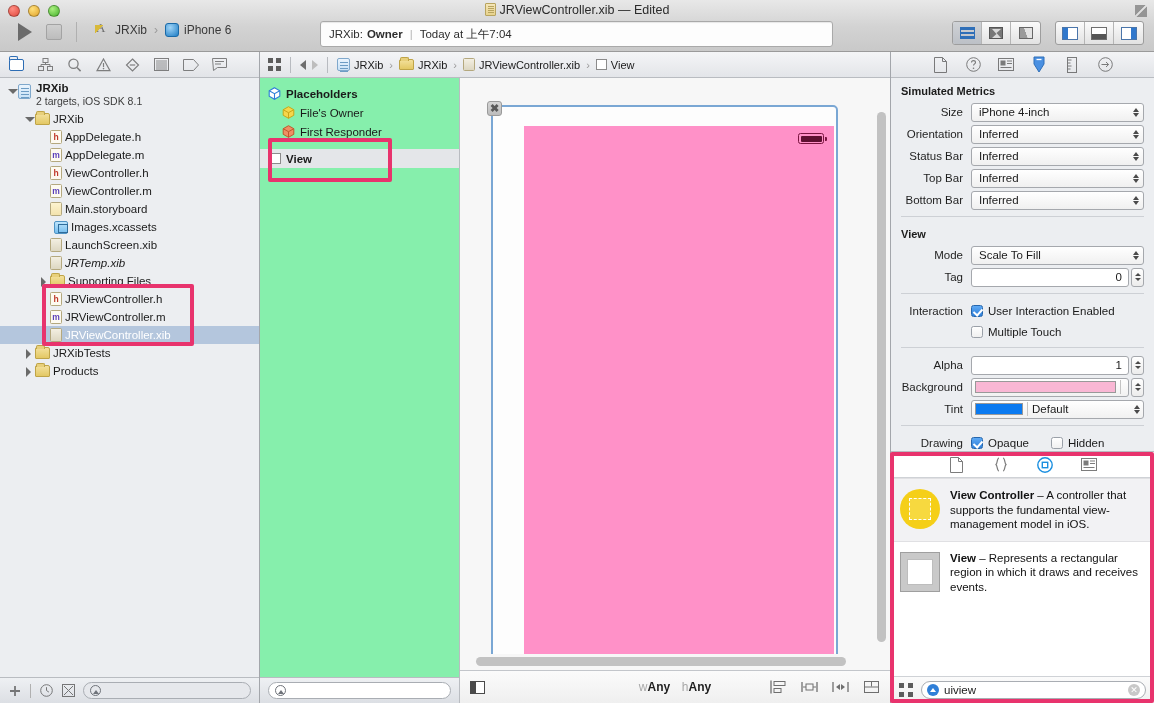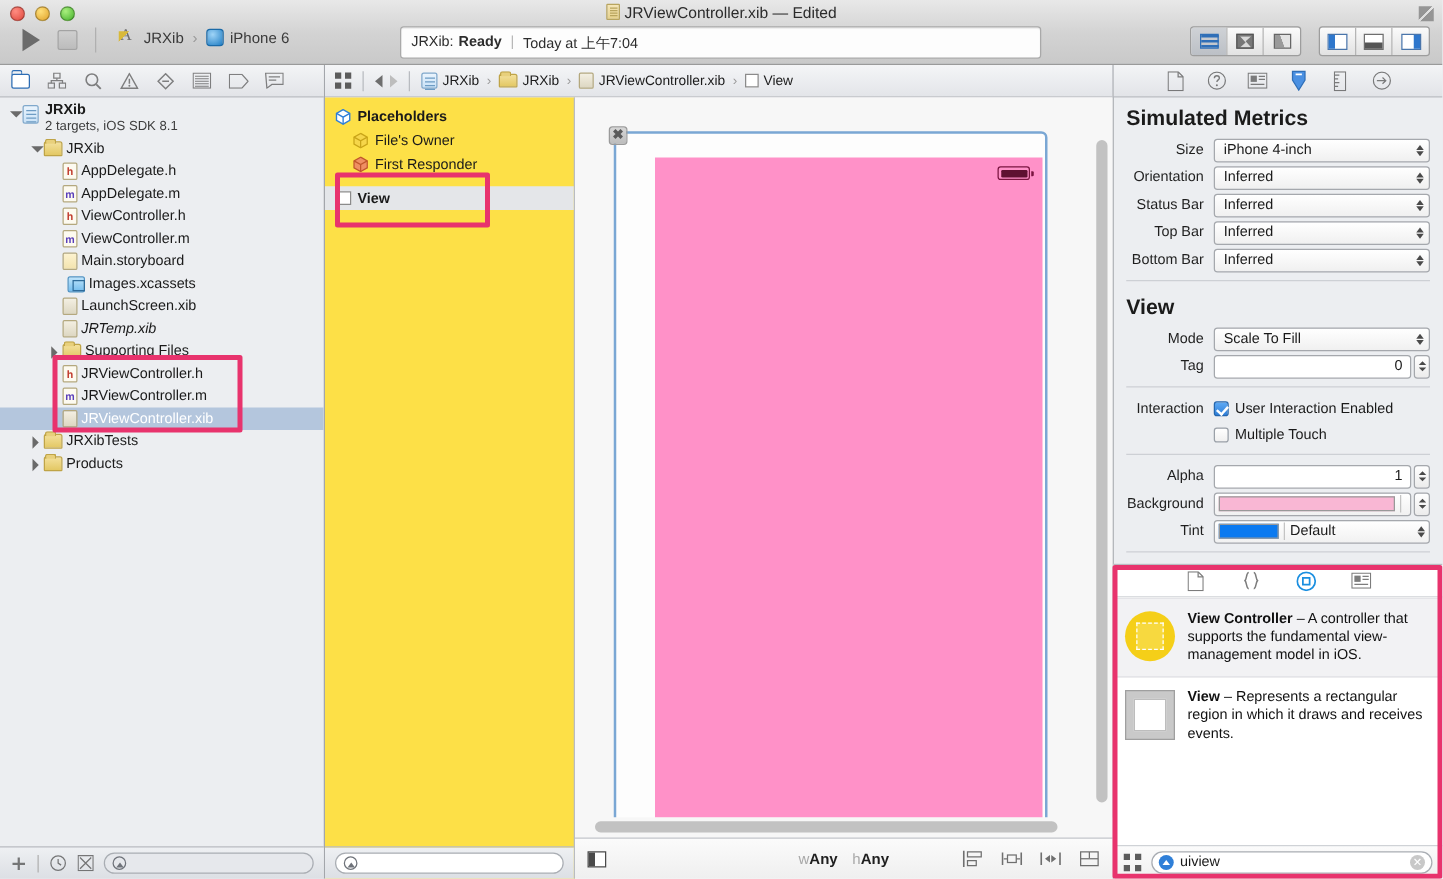--- a/index.html
+++ b/index.html
@@ -152,21 +152,21 @@
   .jb-sep{width:1px;height:16px;background:#b8bbc0;margin:0 3px;}
   .arr-l{width:0;height:0;border-right:6px solid #6e6e6e;border-top:5px solid transparent;border-bottom:5px solid transparent;}
   .arr-r{width:0;height:0;border-left:6px solid #bdbdbd;border-top:5px solid transparent;border-bottom:5px solid transparent;}
   .crumb{display:flex;align-items:center;gap:4px;}
   .crumb .chev{color:#9a9a9a;margin:0 2px;font-size:11px;}
   .viewsq{width:11px;height:11px;border:1.3px solid #8b8b8b;background:#fff;}
 
   .editbody{flex:1;display:flex;min-height:0;}
 
   
-  .outline{width:200px;border-right:1px solid #b9bcc1;background:#fde047;display:flex;flex-direction:column;}
+  .outline{width:200px;border-right:1px solid #b9bcc1;background:#86efac;display:flex;flex-direction:column;}
   .outline-tree{flex:1;padding-top:6px;font-size:11.5px;position:relative;}
   .orow{height:19px;display:flex;align-items:center;padding-left:8px;gap:5px;position:relative;}
   .orow.selrow{background:#e4e6e9;}
   .cube{width:13px;height:13px;position:relative;}
   .cube svg{display:block;}
   .outline-bottom{height:26px;flex:0 0 26px;border-top:1px solid #b9bcc1;
     background:linear-gradient(#eef0f3,#dcdfe4);display:flex;align-items:center;padding:0 8px;}
   .out-filter{flex:1;height:17px;border:1px solid #a9adb3;border-radius:9px;background:#fff;display:flex;align-items:center;padding:0 6px;}
 
   
@@ -200,21 +200,21 @@
   .cbi{width:17px;height:14px;opacity:.78;}
 
   
   .utilities{width:264px;border-left:1px solid #a3a6ab;background:#eceef1;display:flex;flex-direction:column;}
   .insp-tabs{height:26px;flex:0 0 26px;border-bottom:1px solid #b9bcc1;
     background:linear-gradient(#f3f4f6,#e2e4e8);display:flex;align-items:center;justify-content:center;gap:17px;}
   .itab{width:16px;height:16px;opacity:.7;display:flex;align-items:center;justify-content:center;}
   .itab.on{opacity:1;}
 
   .insp-body{flex:1;overflow:hidden;position:relative;padding-top:2px;}
-  .sec-title{font-weight:bold;font-size:17px;padding:5px 0 4px 10px;color:#1b1b1b;}
+  .sec-title{font-weight:bold;font-size:11px;padding:5px 0 4px 10px;color:#1b1b1b;}
   .frow{display:flex;align-items:center;height:22px;padding-right:10px;margin-bottom:0px;}
   .flabel{width:80px;text-align:right;padding-right:8px;font-size:11.5px;color:#1f1f1f;flex:0 0 80px;}
   .fcontrol{flex:1;}
   .popup{height:19px;border:1px solid #a5a8ad;border-radius:3px;background:linear-gradient(#ffffff,#f0f0f0);
     display:flex;align-items:center;padding:0 4px 0 7px;font-size:11.5px;position:relative;}
   .popup .stepper{margin-left:auto;display:flex;flex-direction:column;gap:1px;}
   .popup .stepper i{display:block;width:0;height:0;border-left:3.5px solid transparent;border-right:3.5px solid transparent;}
   .popup .stepper i.u{border-bottom:4px solid #4a4a4a;}
   .popup .stepper i.d{border-top:4px solid #4a4a4a;}
   .textfield{height:19px;border:1px solid #a5a8ad;border-radius:3px;background:#fff;
@@ -302,21 +302,21 @@
     <div class="scheme">
       <span class="xc-icon"></span>
       <span>JRXib</span>
       <span class="sep">›</span>
       <span class="dev-icon"></span>
       <span>iPhone 6</span>
     </div>
 
     <div class="status-box">
       <span>JRXib:</span>
-      <span class="b" style="margin-left:4px">Ready</span>
+      <span class="b" style="margin-left:4px">Owner</span>
       <span class="pipe">|</span>
       <span>Today at 上午7:04</span>
     </div>
 
     <div class="tb-right">
       <div class="segbox">
         <div class="sg on">
             <span class="ic-lines"></span>
           </div>
         <div class="sg">

